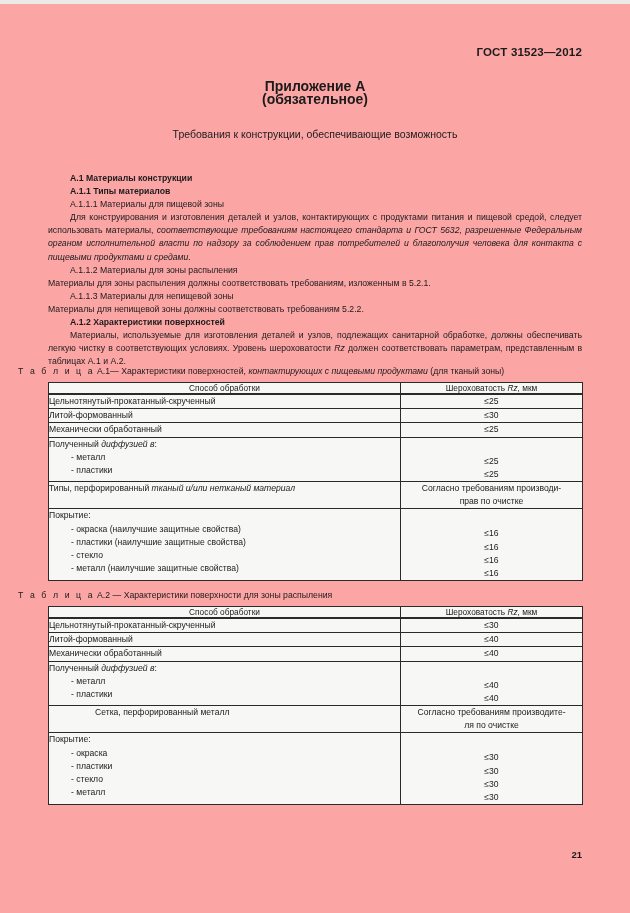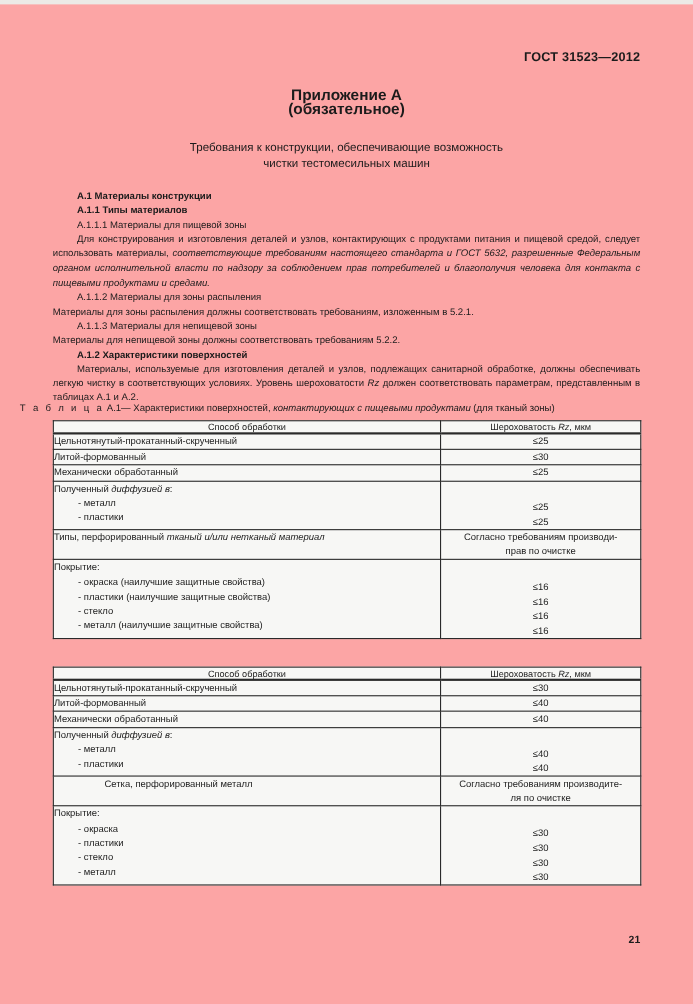--- a/index.html
+++ b/index.html
@@ -162,21 +162,20 @@
 
   <div class="doc-header">ГОСТ 31523—2012</div>
 
   <div class="annex-block">
     <div class="annex-line">Приложение А</div>
     <div class="annex-line">(обязательное)</div>
   </div>
 
   <div class="doc-title">
     <div>Требования к конструкции, обеспечивающие возможность</div>
-    <div>чистки тестомесильных машин</div>
   </div>
 
   <div class="body-text">
 
     <p class="p p-head">А.1 Материалы конструкции</p>
 
     <p class="p p-head">А.1.1 Типы материалов</p>
 
     <p class="p p-sub">А.1.1.1 Материалы для пищевой зоны</p>
 
@@ -253,20 +252,24 @@
         <td class="cell-right push2">
           <div>≤16</div>
           <div>≤16</div>
           <div>≤16</div>
           <div>≤16</div>
         </td>
       </tr>
     </tbody>
   </table>
 
+  <div class="tbl-caption" style="top:585px;">
+    <span class="spaced">Т а б л и ц а</span>
+    <span>А.2 —</span><span> Характеристики поверхности для зоны распыления</span>
+  </div>
 
   <table class="gost-table" style="top:602px;">
     <colgroup>
         <col class="c1">
         <col class="c2">
       </colgroup>
     <thead>
       <tr>
         <th class="th-cell">Способ обработки</th>
         <th class="th-cell"><span>Шероховатость </span><em>Rz</em><span>, мкм</span></th>

